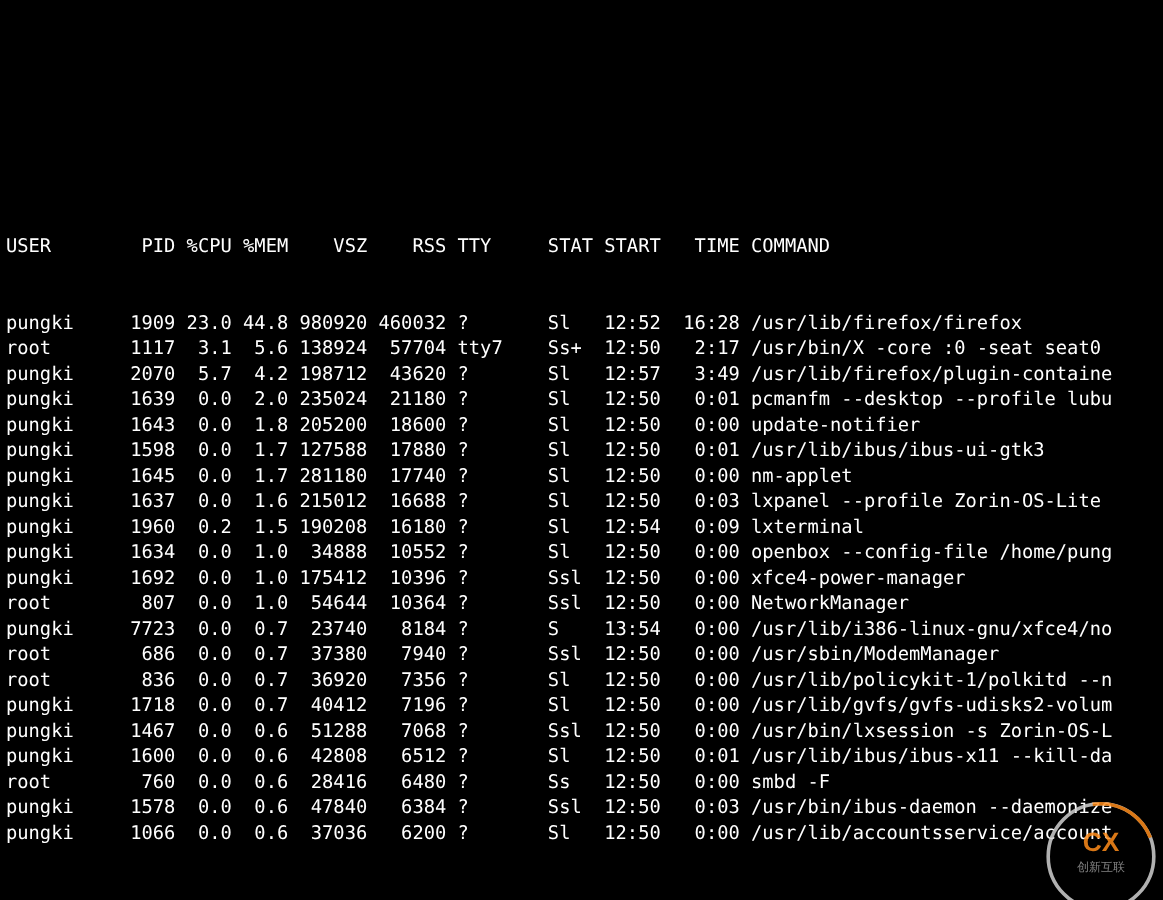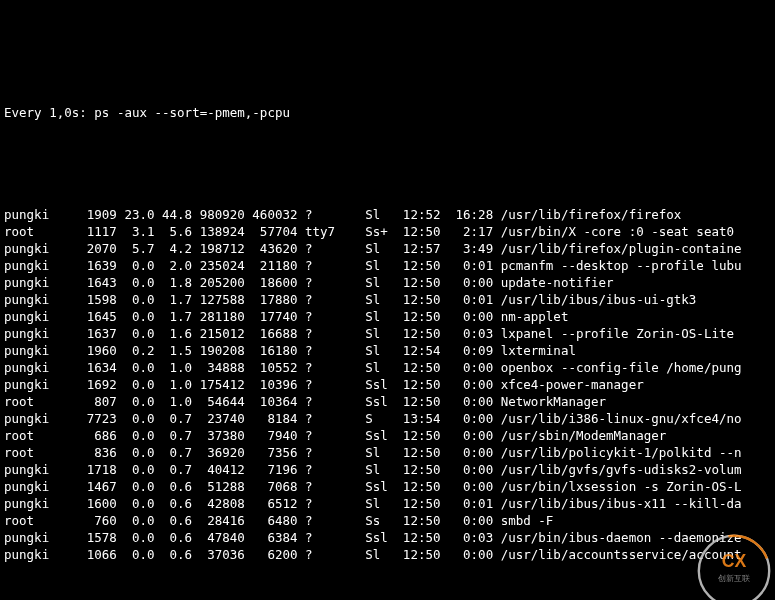--- a/index.html
+++ b/index.html
@@ -27,22 +27,22 @@
     pointer-events: none;
   }
   .watermark svg { width: 100%; height: 100%; }
 </style>
 </head>
 <body>
 
 
 
 <div class="terminal">
-  <div class="line">Every 1,0s: ps -aux --sort=-pmem,-pcpu</div>
   <div class="line"> </div>
+  <div class="line" id="col-header">USER        PID %CPU %MEM    VSZ    RSS TTY     STAT START   TIME COMMAND</div>
   <div id="rows"><div class="line">pungki     1909 23.0 44.8 980920 460032 ?       Sl   12:52  16:28 /usr/lib/firefox/firefox</div><div class="line">root       1117  3.1  5.6 138924  57704 tty7    Ss+  12:50   2:17 /usr/bin/X -core :0 -seat seat0</div><div class="line">pungki     2070  5.7  4.2 198712  43620 ?       Sl   12:57   3:49 /usr/lib/firefox/plugin-containe</div><div class="line">pungki     1639  0.0  2.0 235024  21180 ?       Sl   12:50   0:01 pcmanfm --desktop --profile lubu</div><div class="line">pungki     1643  0.0  1.8 205200  18600 ?       Sl   12:50   0:00 update-notifier</div><div class="line">pungki     1598  0.0  1.7 127588  17880 ?       Sl   12:50   0:01 /usr/lib/ibus/ibus-ui-gtk3</div><div class="line">pungki     1645  0.0  1.7 281180  17740 ?       Sl   12:50   0:00 nm-applet</div><div class="line">pungki     1637  0.0  1.6 215012  16688 ?       Sl   12:50   0:03 lxpanel --profile Zorin-OS-Lite</div><div class="line">pungki     1960  0.2  1.5 190208  16180 ?       Sl   12:54   0:09 lxterminal</div><div class="line">pungki     1634  0.0  1.0  34888  10552 ?       Sl   12:50   0:00 openbox --config-file /home/pung</div><div class="line">pungki     1692  0.0  1.0 175412  10396 ?       Ssl  12:50   0:00 xfce4-power-manager</div><div class="line">root        807  0.0  1.0  54644  10364 ?       Ssl  12:50   0:00 NetworkManager</div><div class="line">pungki     7723  0.0  0.7  23740   8184 ?       S    13:54   0:00 /usr/lib/i386-linux-gnu/xfce4/no</div><div class="line">root        686  0.0  0.7  37380   7940 ?       Ssl  12:50   0:00 /usr/sbin/ModemManager</div><div class="line">root        836  0.0  0.7  36920   7356 ?       Sl   12:50   0:00 /usr/lib/policykit-1/polkitd --n</div><div class="line">pungki     1718  0.0  0.7  40412   7196 ?       Sl   12:50   0:00 /usr/lib/gvfs/gvfs-udisks2-volum</div><div class="line">pungki     1467  0.0  0.6  51288   7068 ?       Ssl  12:50   0:00 /usr/bin/lxsession -s Zorin-OS-L</div><div class="line">pungki     1600  0.0  0.6  42808   6512 ?       Sl   12:50   0:01 /usr/lib/ibus/ibus-x11 --kill-da</div><div class="line">root        760  0.0  0.6  28416   6480 ?       Ss   12:50   0:00 smbd -F</div><div class="line">pungki     1578  0.0  0.6  47840   6384 ?       Ssl  12:50   0:03 /usr/bin/ibus-daemon --daemonize</div><div class="line">pungki     1066  0.0  0.6  37036   6200 ?       Sl   12:50   0:00 /usr/lib/accountsservice/account</div></div>
 </div>
 
 <div class="watermark">
   <svg viewBox="0 0 100 100">
     <circle cx="50" cy="50" r="44" fill="none" stroke="#d0d0d0" stroke-width="3"></circle>
     <circle cx="50" cy="50" r="44" fill="none" stroke="#ff8c1a" stroke-width="3" stroke-dasharray="60 300" stroke-dashoffset="-200"></circle>
     <text x="50" y="45" text-anchor="middle" font-size="22" font-weight="bold" fill="#ff8c1a" font-family="sans-serif">CX</text>
     <text x="50" y="62" text-anchor="middle" font-size="10" fill="#999" font-family="sans-serif">创新互联</text>
   </svg>

